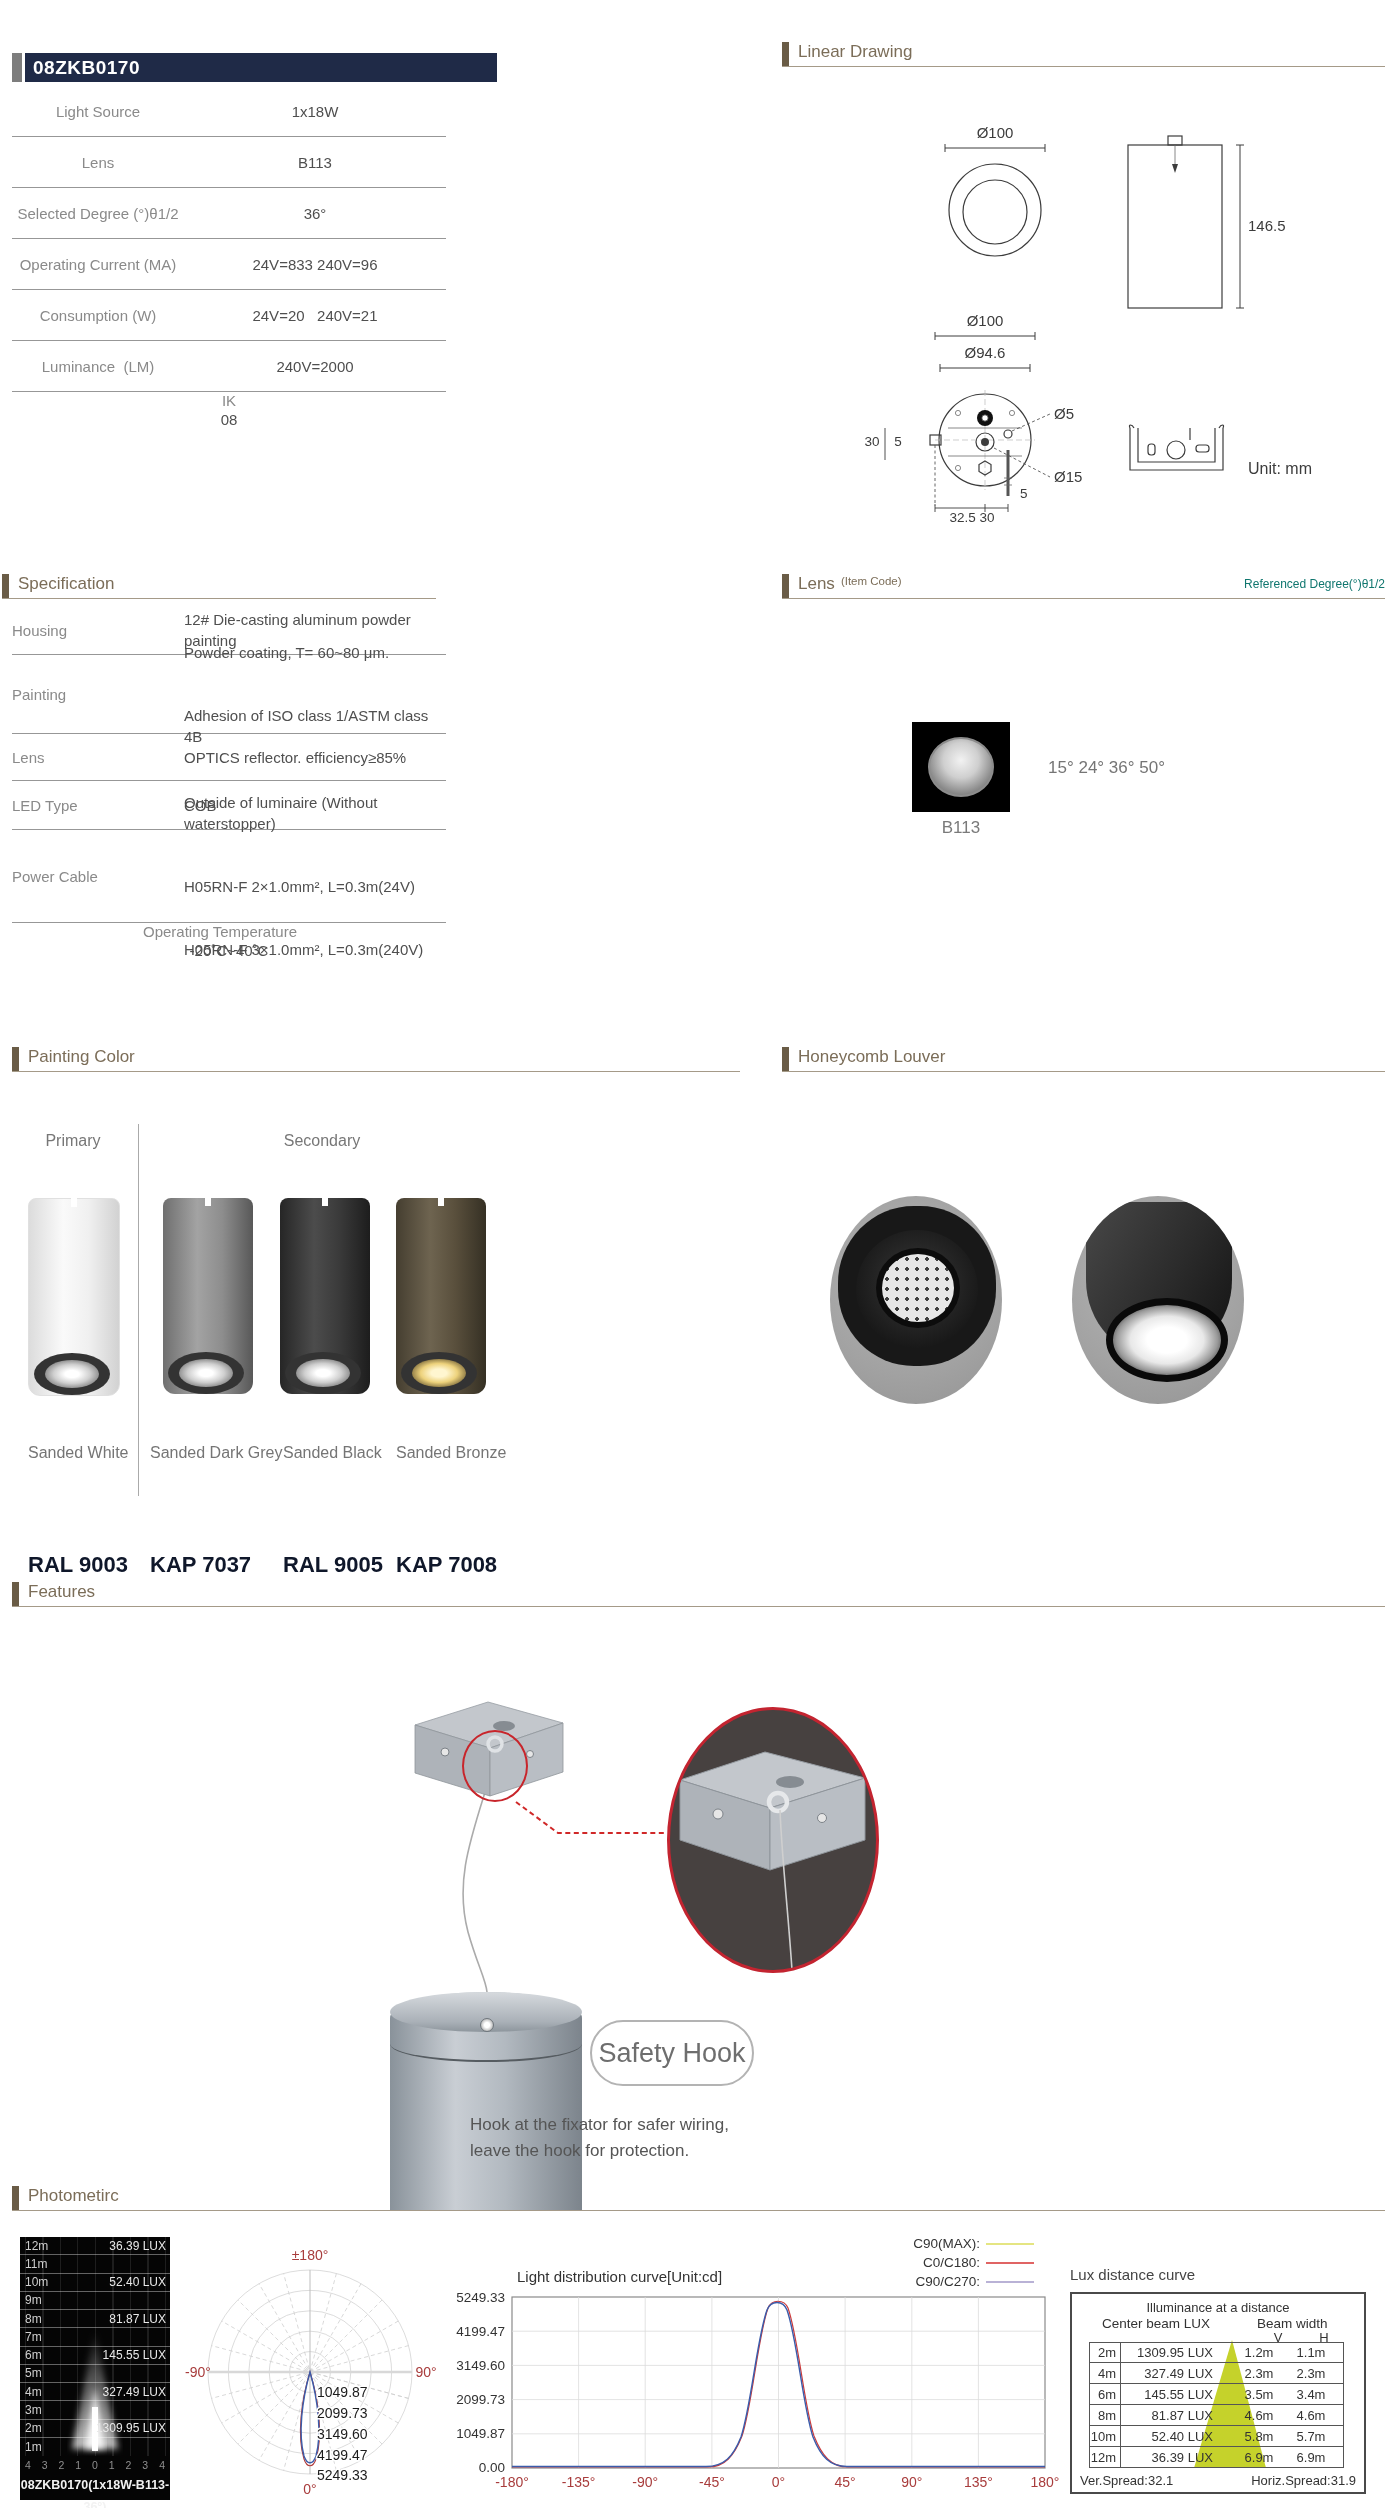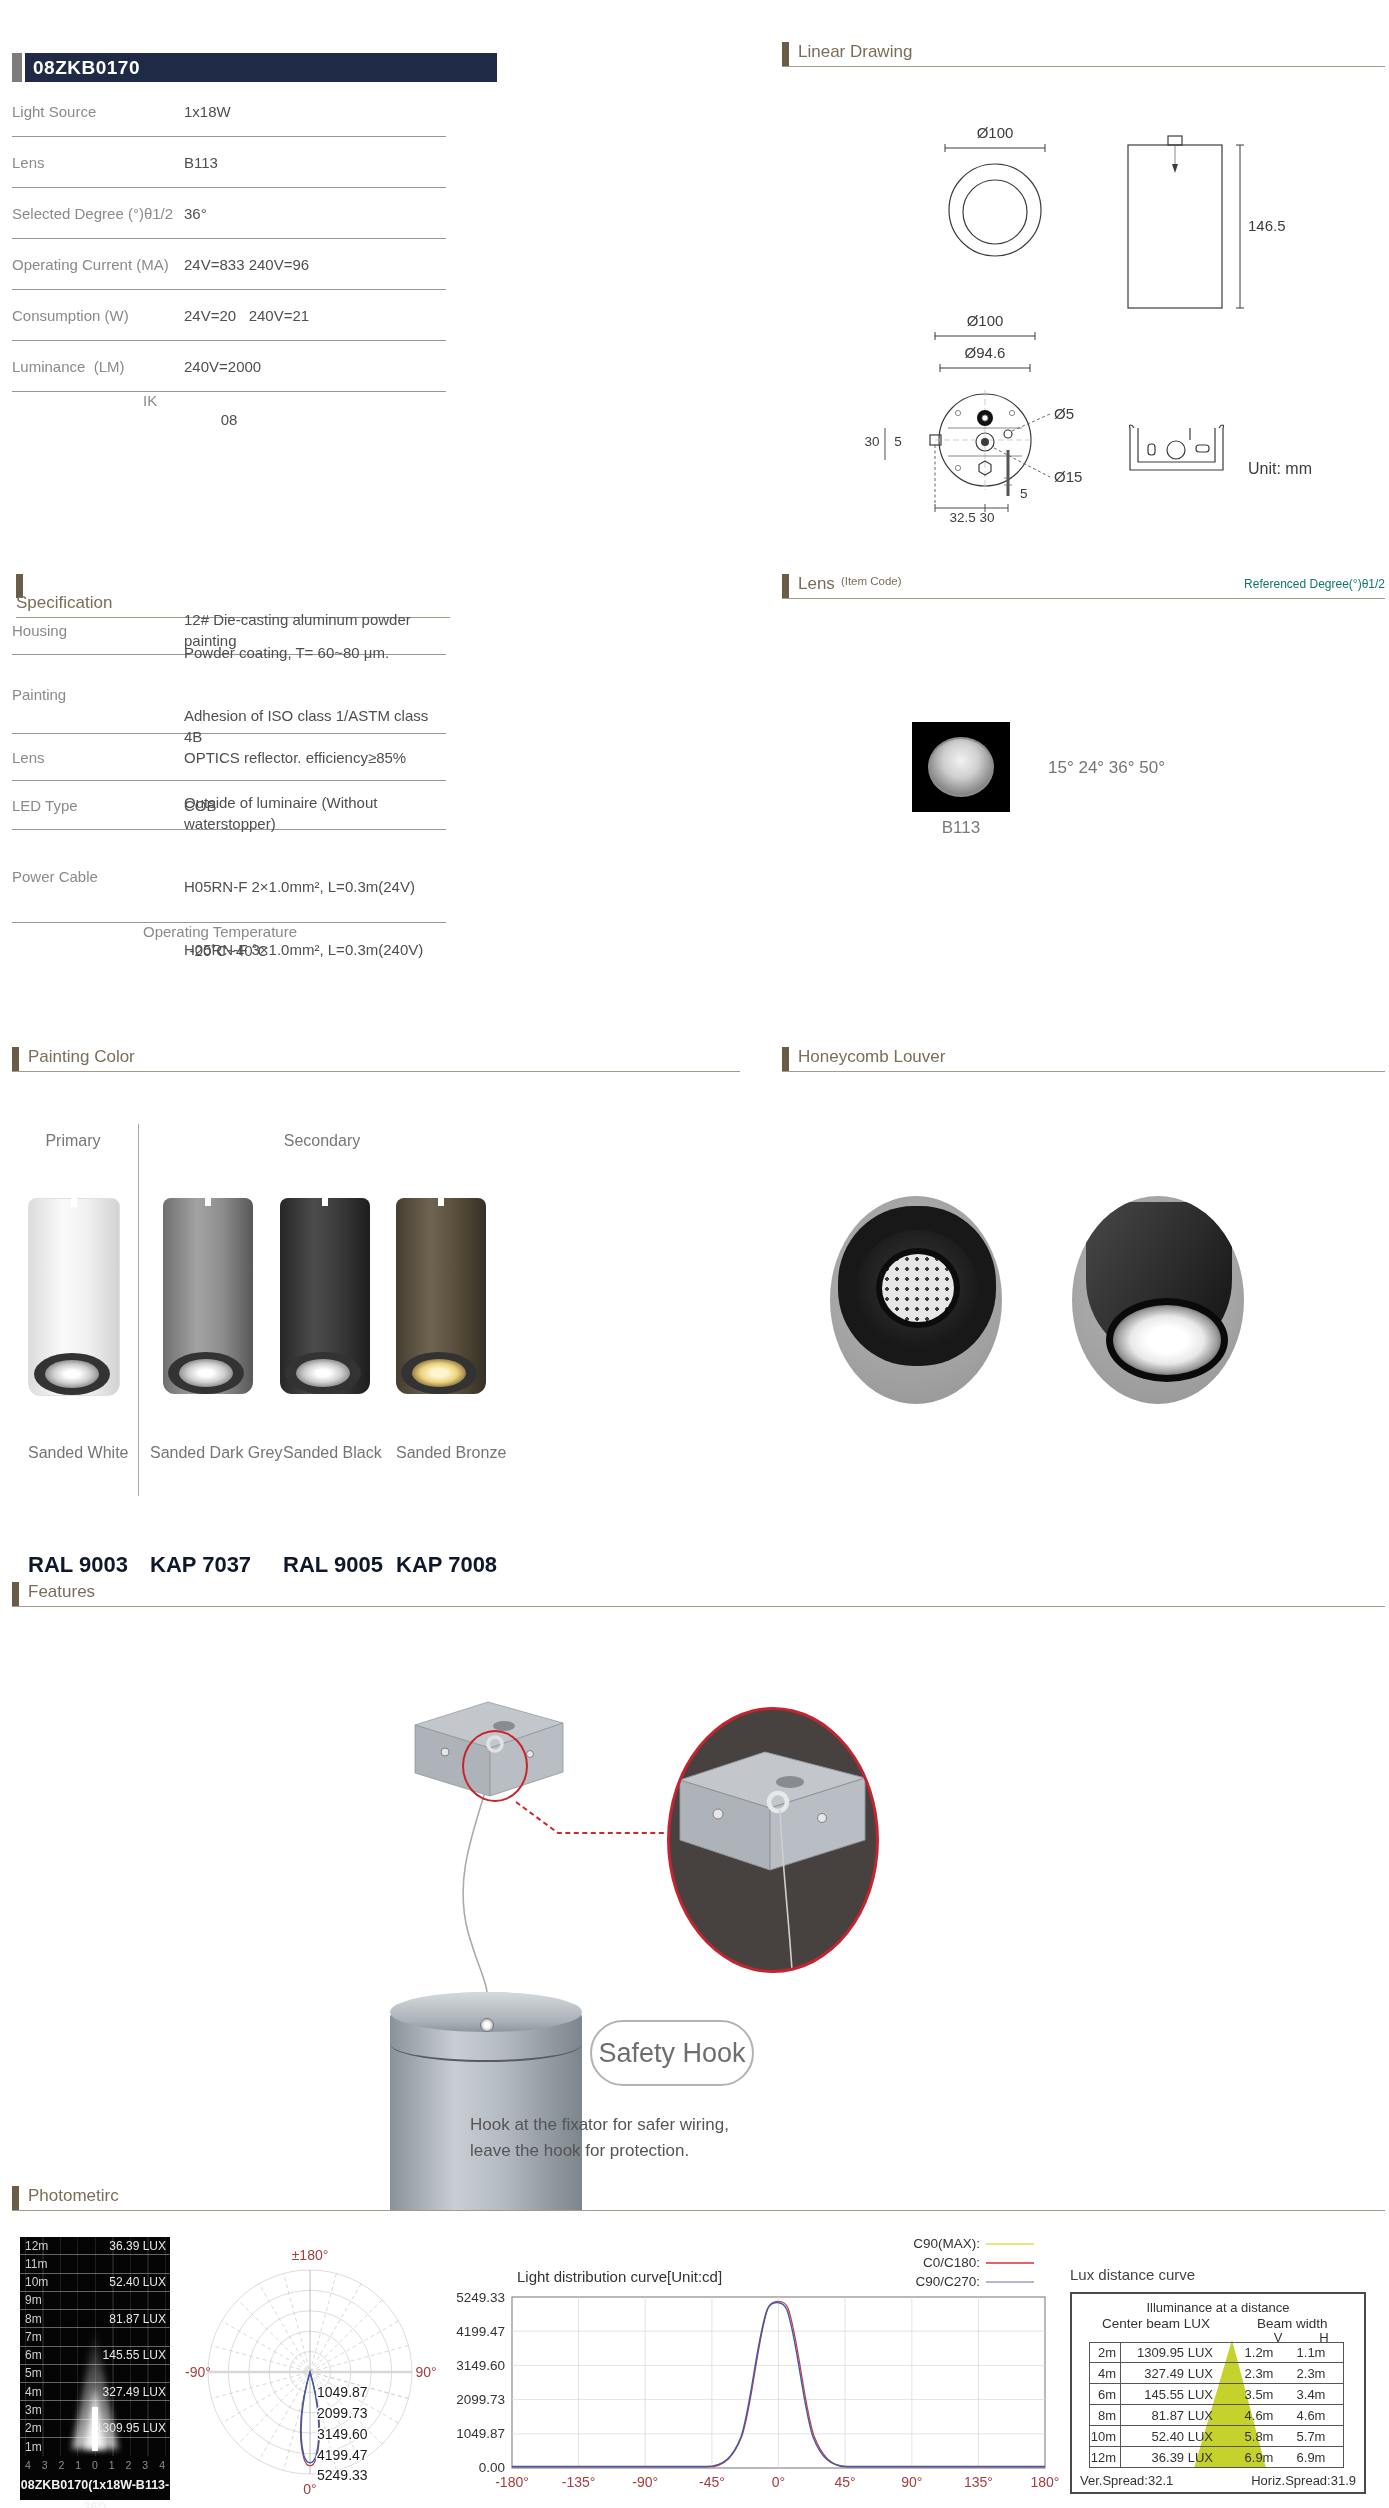--- a/index.html
+++ b/index.html
@@ -19,21 +19,21 @@
   .prod-head .chip{width:10px;background:#7d7d7d;margin-right:3px;}
   .prod-head .navy{flex:1;background:#1f2a47;color:#fff;font-size:19px;font-weight:bold;
                    display:flex;align-items:center;padding-left:8px;letter-spacing:.5px;}
 
   
   .spec-tbl{position:absolute;left:12px;width:434px;}
   .spec-row{display:flex;align-items:center;border-bottom:1px solid #979797;}
   .spec-row:last-child{border-bottom:none;flex-direction:column;}
   .spec-row .lab{width:172px;font-size:15px;color:#8a8a8a;white-space:pre-wrap;flex-shrink:0;}
   .spec-row .val{flex:1;font-size:15px;color:#4f4f4f;white-space:pre-wrap;line-height:21px;}
-  .top-tbl .spec-row{height:50px;}
+  .top-tbl .spec-row{height:50px;text-align:center;}
 
   
   .draw text{font-family:"Liberation Sans",sans-serif;}
   .dim{fill:#3c3c3c;font-size:15px;}
   .dim-s{fill:#3c3c3c;font-size:13.5px;}
   .lineart{stroke:#3c3c3c;fill:none;stroke-width:1.2;}
   .thin{stroke:#6a6a6a;fill:none;stroke-width:.8;}
   .cross{stroke:#b9b9b9;stroke-width:.7;stroke-dasharray:6 3;}
   .leader{stroke:#555;stroke-width:.9;stroke-dasharray:3 2.5;fill:none;}
 
@@ -261,21 +261,21 @@
       <path class="lineart" stroke-width="1" d="M348,350 L348,392 L441,392 L441,350 M356,350 L356,384 L433,384 L433,350"></path>
       <path class="lineart" stroke-width="1" d="M348,350 C346,346 350,346 352,350 M437,350 C439,346 443,346 441,350"></path>
       <circle class="lineart" cx="394" cy="372" r="9" stroke-width="1"></circle>
       <rect class="lineart" x="366" y="366" width="7" height="11" rx="3" stroke-width=".9"></rect>
       <rect class="lineart" x="414" y="367" width="13" height="7" rx="3" stroke-width=".9"></rect>
       <line class="lineart" x1="408" y1="350" x2="408" y2="362" stroke-width="1"></line>
     </g>
     <text class="dim" x="530" y="396" text-anchor="end" style="font-size:16px">Unit: mm</text>
   </svg>
 
-  <div class="sec" style="left:16px;top:574px;width:434px;flex-direction:column;">
+  <div class="sec" style="left:2px;top:574px;width:434px;">
     <span class="bar"></span>
     <span class="t">Specification</span>
   </div>
   <div class="spec-tbl abs" style="top:606px;">
     <div class="spec-row" style="height:48px">
       <span class="lab">Housing</span>
       <span class="val"><span style="display:block">12# Die-casting aluminum powder painting</span></span>
     </div>
     <div class="spec-row" style="height:78px">
       <span class="lab">Painting</span>

